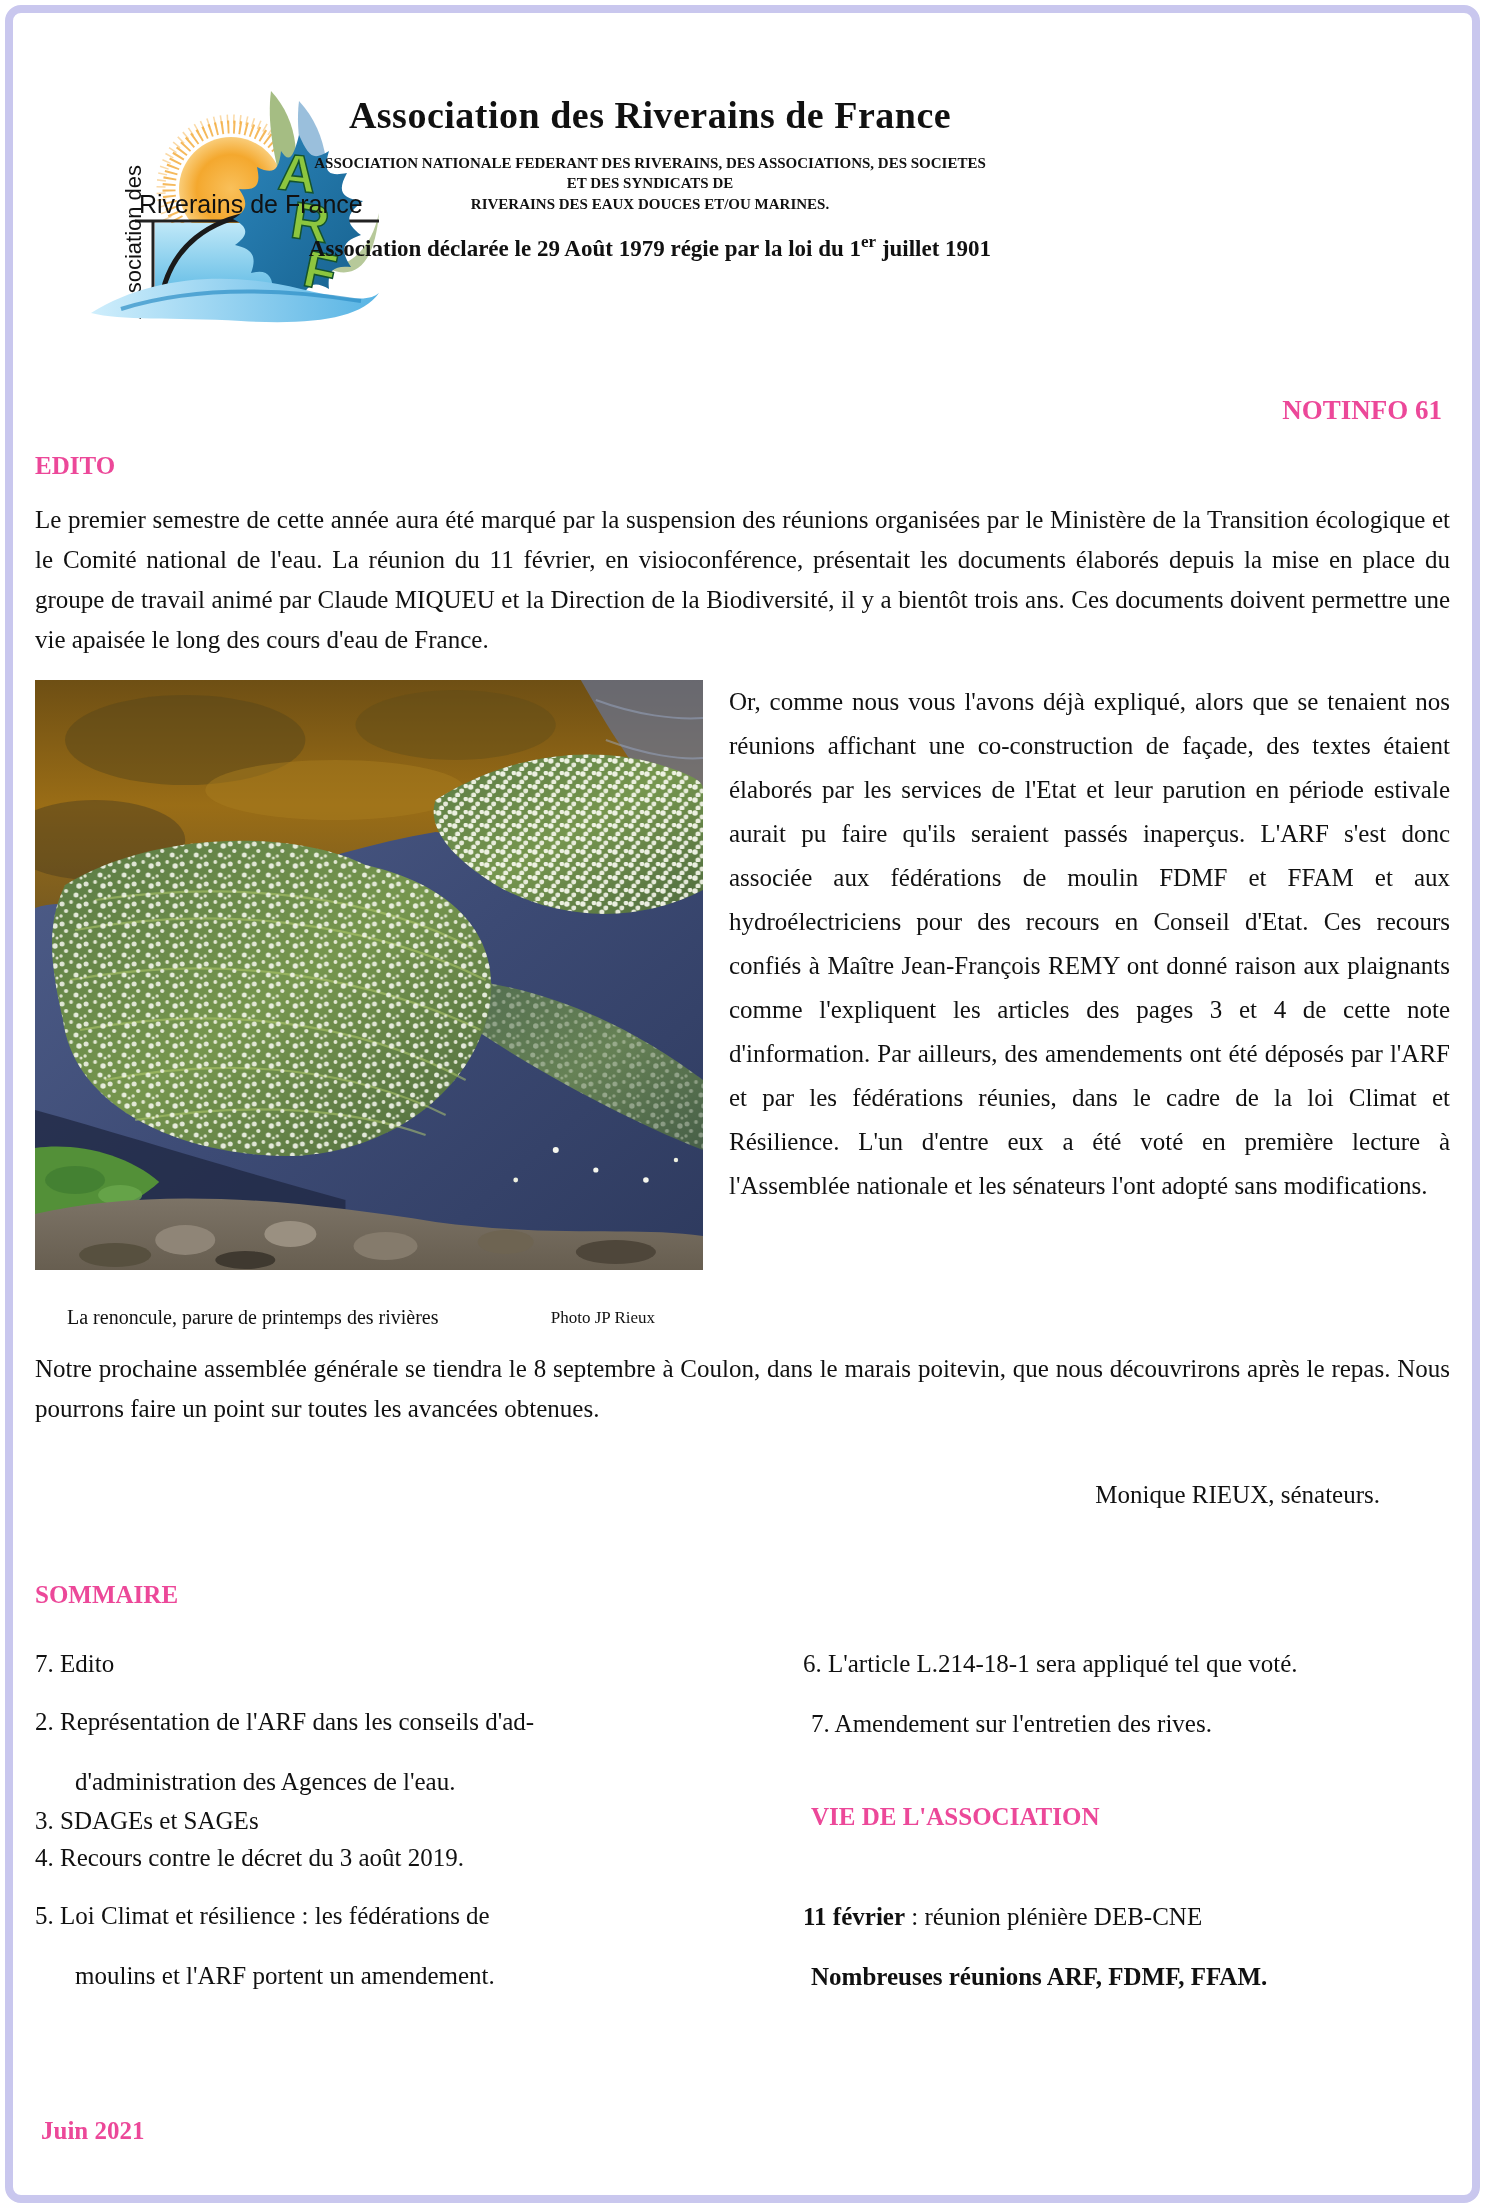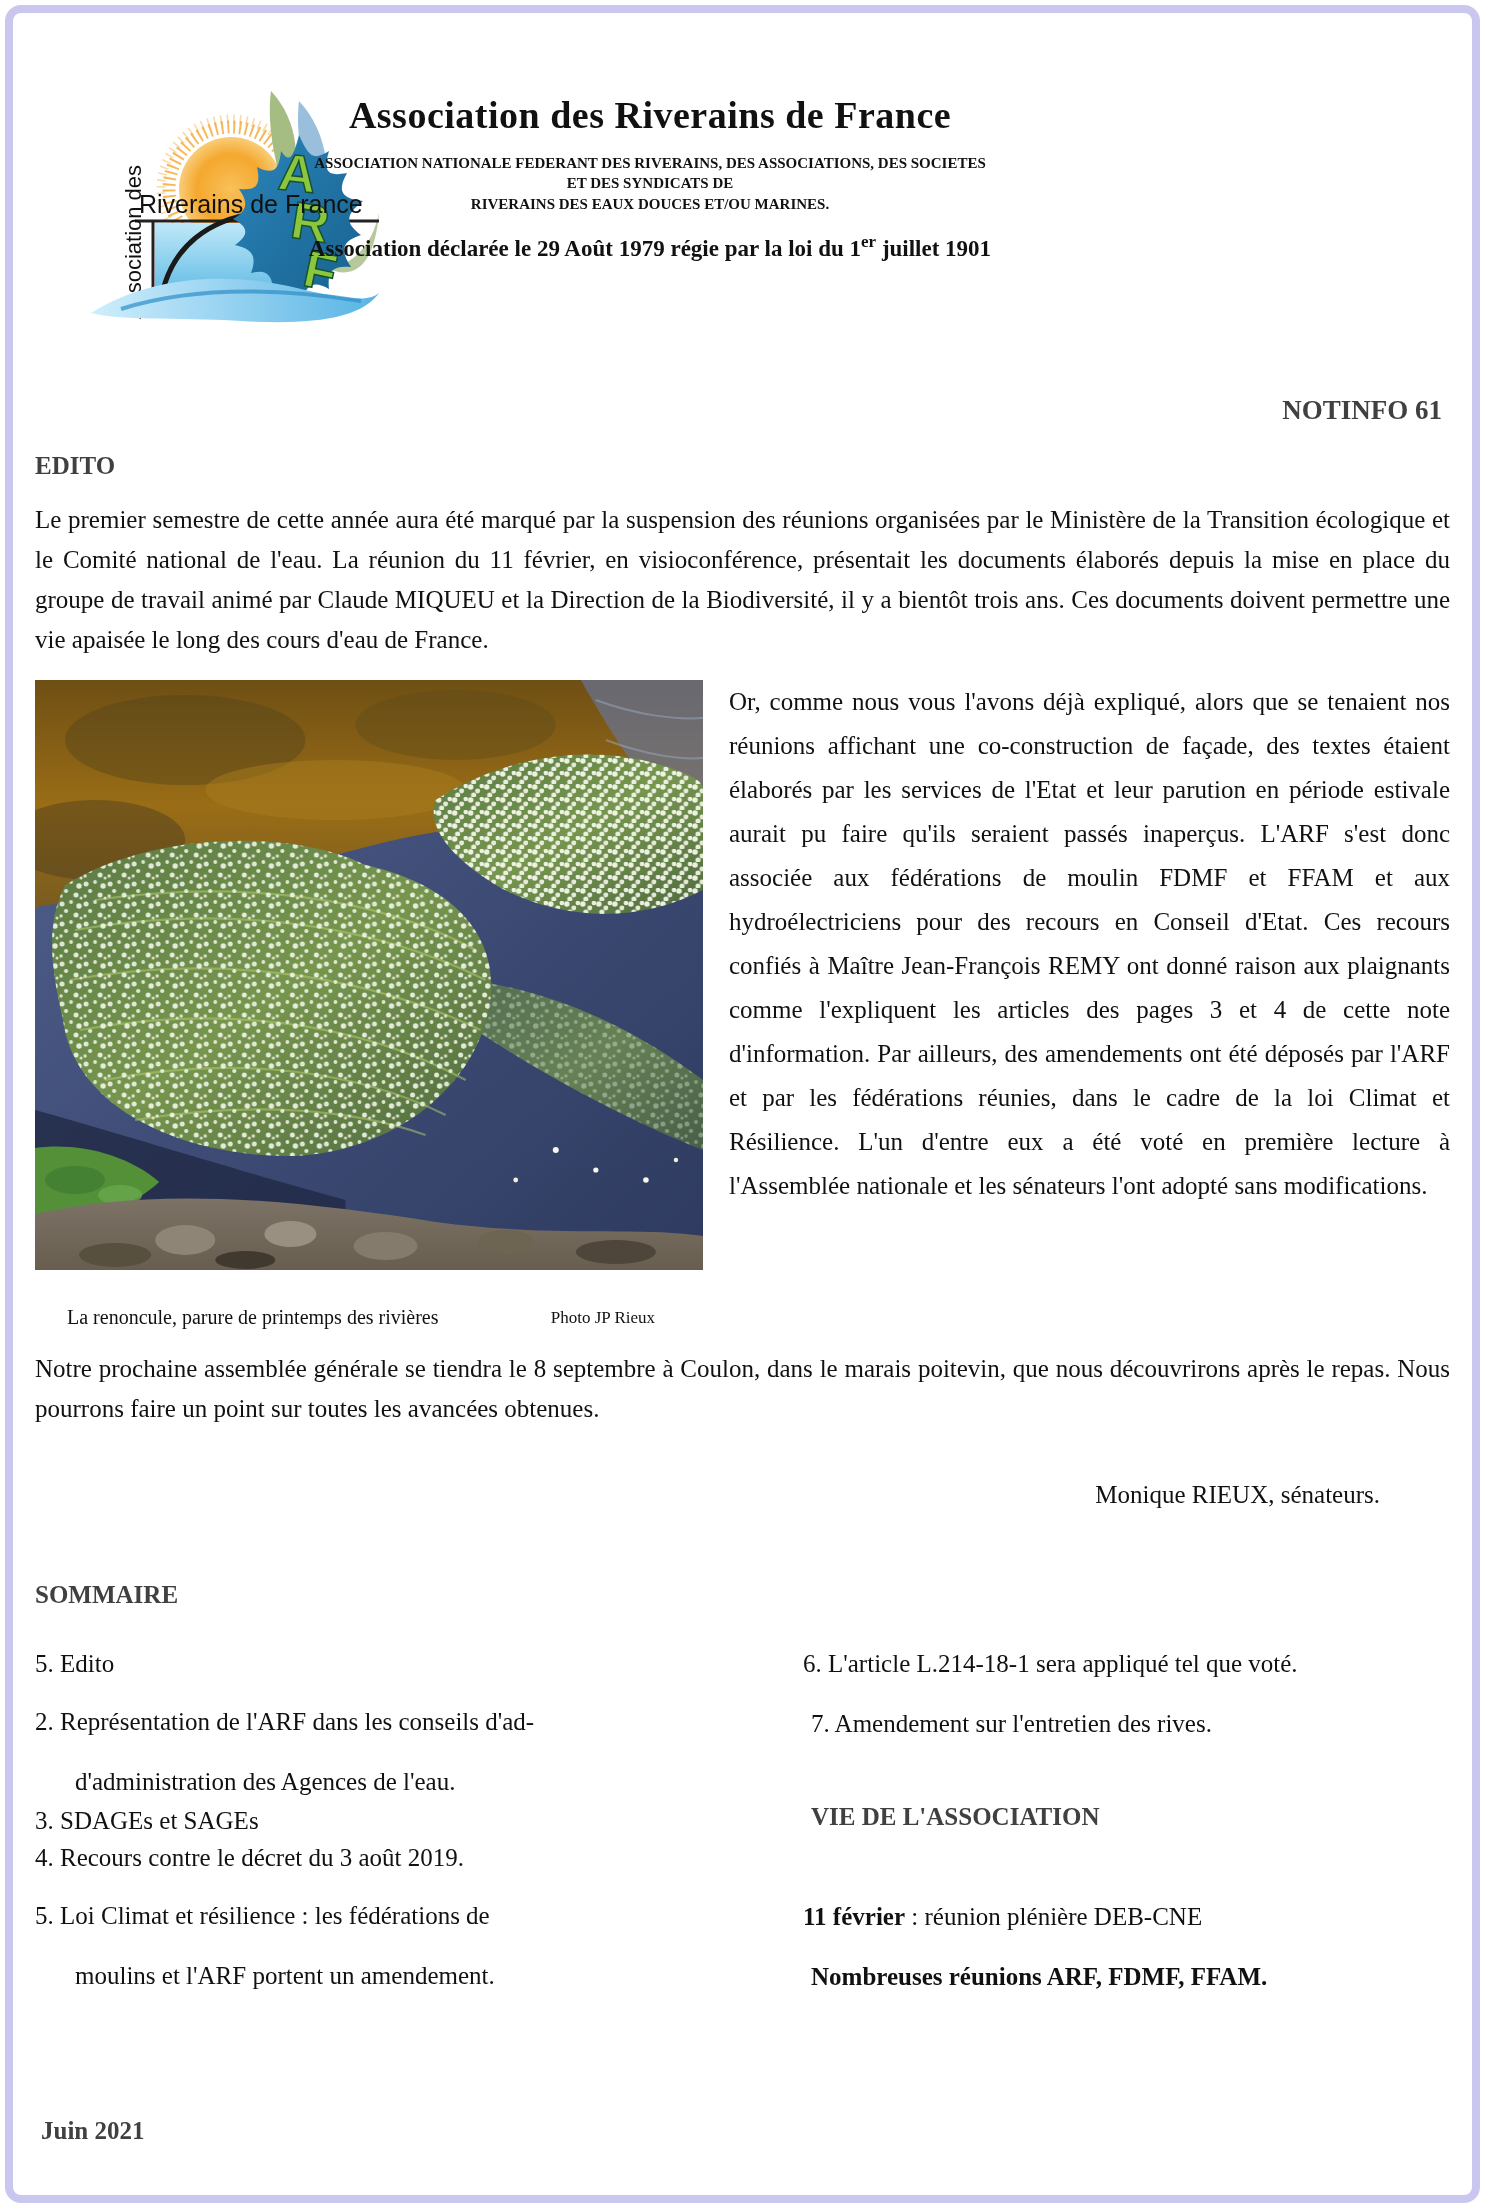--- a/index.html
+++ b/index.html
@@ -8,21 +8,21 @@
         position:relative;padding:52px 22px 0 22px;background:#fff;}
   
   .header{position:relative;height:260px;}
   .logo{position:absolute;left:26px;top:8px;}
   .header-text{position:absolute;left:270px;top:28px;width:690px;text-align:center;}
   .main-title{font-size:38px;font-weight:bold;letter-spacing:.5px;}
   .subtitle{margin-top:16px;font-size:15px;font-weight:bold;line-height:1.35;}
   .declaration{margin-top:18px;font-size:23px;font-weight:bold;}
   .declaration sup{font-size:17px;}
   
-  .blue{color:#404040;}
+  .blue{color:#ec4899;}
   .notinfo{margin-top:70px;text-align:right;font-size:27px;font-weight:bold;padding-right:8px;}
   .edito-h{margin-top:26px;font-size:25px;font-weight:bold;}
   
   .para{margin-top:20px;font-size:25px;line-height:40px;text-align:justify;}
   .media-row{margin-top:20px;display:flex;}
   .figure{width:668px;flex:0 0 668px;}
   .photo{width:668px;height:590px;display:block;background:#3c4a74;}
   .caption-row{display:flex;align-items:center;margin-top:36px;padding:0 48px 0 32px;gap:6px;}
   .caption{font-size:20px;}
   .credit{margin-left:auto;font-size:17px;}
@@ -222,21 +222,21 @@
   </div>
 
   <div class="para">Notre prochaine assemblée générale se tiendra le 8 septembre à Coulon, dans le marais poitevin, que nous découvrirons après le repas. Nous pourrons faire un point sur toutes les avancées obtenues.</div>
 
   <div class="signature">Monique RIEUX, sénateurs.</div>
 
   <div class="sommaire-h blue">SOMMAIRE</div>
 
   <div class="toc">
     <div class="toc-left">
-      <div class="toc-item mb28">5. Edito</div>
+      <div class="toc-item mb28">7. Edito</div>
       <div class="toc-item mb30">2. Représentation de l'ARF dans les conseils d'ad-</div>
       <div class="toc-item ind mb9">d'administration des Agences de l'eau.</div>
       <div class="toc-item mb7">3. SDAGEs et SAGEs</div>
       <div class="toc-item mb28">4. Recours contre le décret du 3 août 2019.</div>
       <div class="toc-item mb30">5. Loi Climat et résilience : les fédérations de</div>
       <div class="toc-item ind">moulins et l'ARF portent un amendement.</div>
     </div>
     <div class="toc-right">
       <div class="toc-item mb30">6. L'article L.214-18-1 sera appliqué tel que voté.</div>
       <div class="toc-item mb63" style="padding-left:8px;">7. Amendement sur l'entretien des rives.</div>

